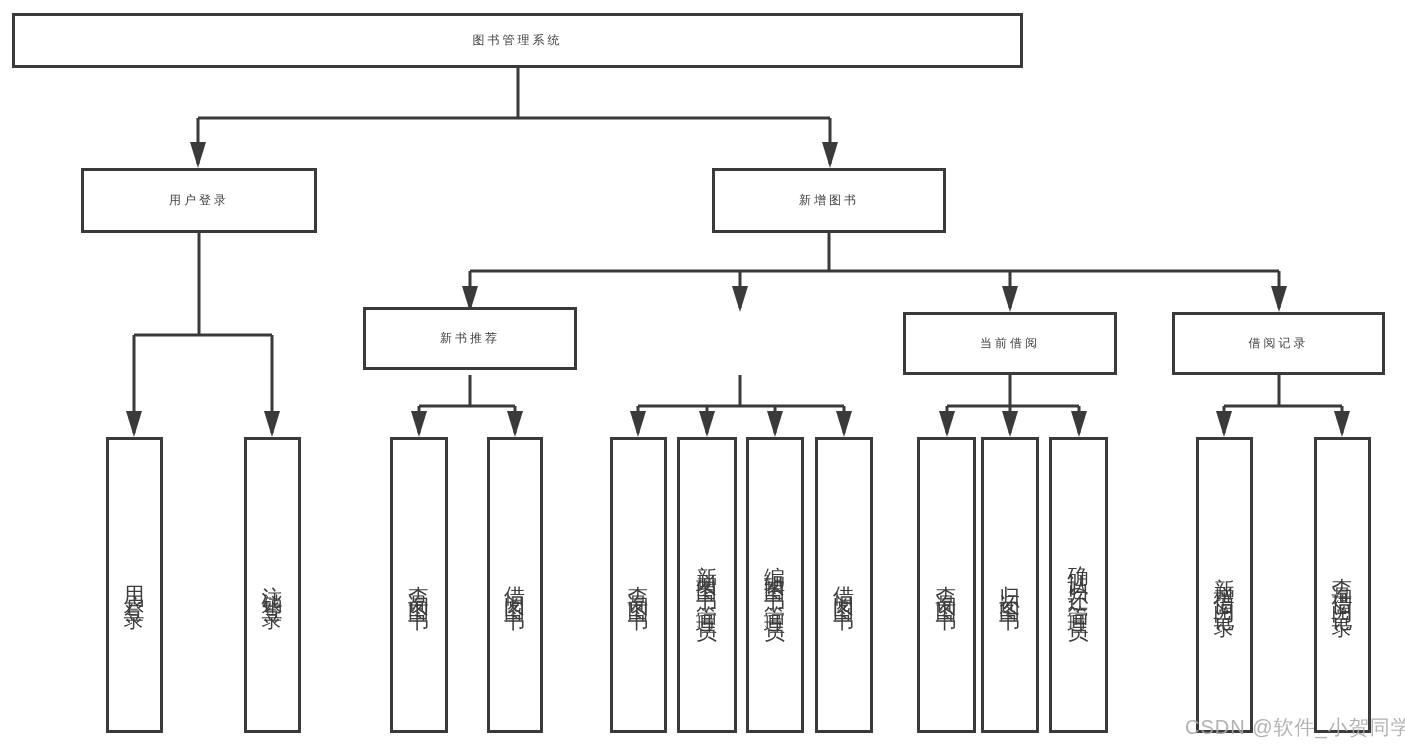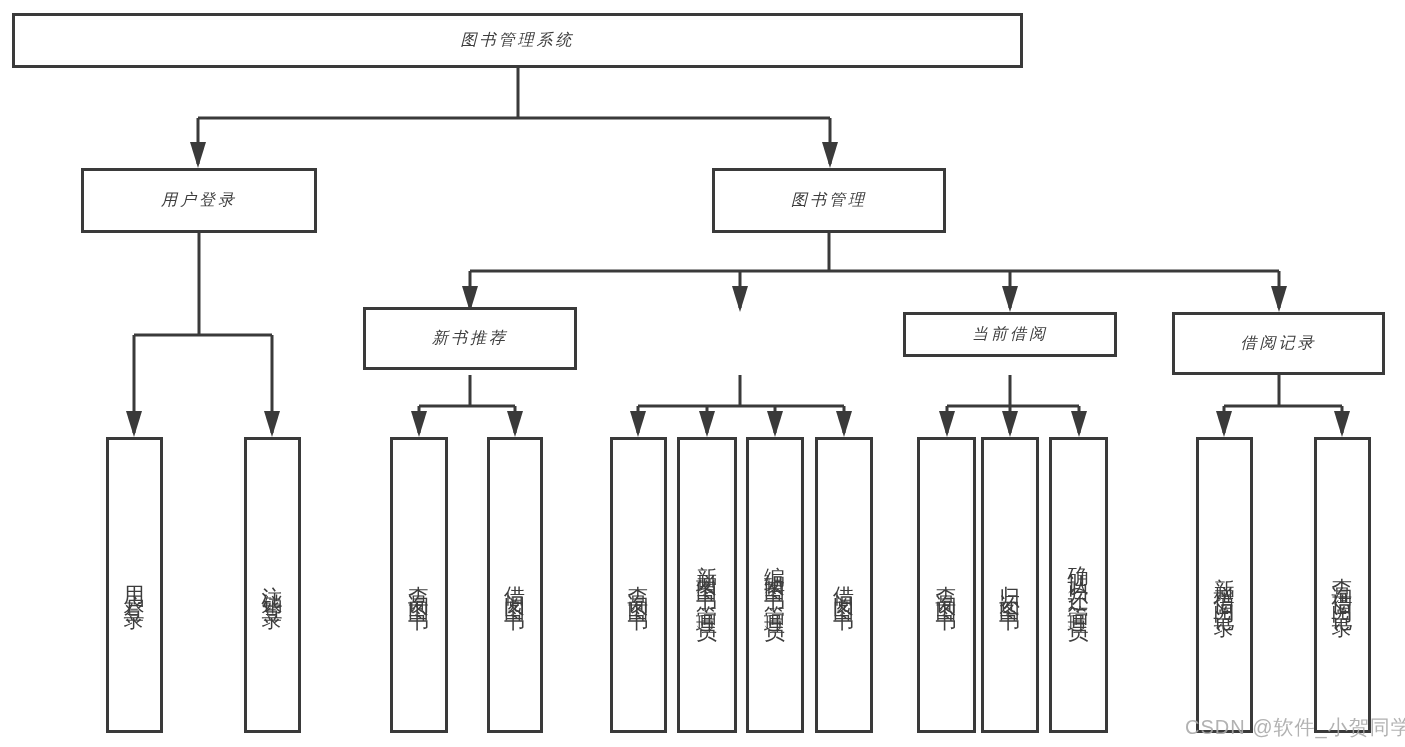--- a/index.html
+++ b/index.html
@@ -15,21 +15,21 @@
   }
   .connectors { position: absolute; left: 0; top: 0; z-index: 1; }
   .node {
     position: absolute;
     background: #ffffff;
     border: 3px solid #3a3a3a;
     display: grid;
     place-items: center;
     z-index: 2;
   }
-  .hnode { font-size: 16px; letter-spacing: 3px; white-space: nowrap; font-style: italic; }
+  .hnode { font-size: 12px; letter-spacing: 3px; white-space: nowrap; }
   .vnode { font-size: 21px; }
   .vnode .lbl {
     writing-mode: vertical-rl;
     letter-spacing: 8px;
     line-height: 1;
     white-space: nowrap;
   }
   .watermark {
     position: absolute;
     left: 1185px;
@@ -87,27 +87,27 @@
   </svg>
 
   <div class="node hnode" style="left:12px;top:13px;width:1011px;height:55px">
     <span class="lbl">图书管理系统</span>
   </div>
 
   <div class="node hnode" style="left:81px;top:168px;width:236px;height:65px">
     <span class="lbl">用户登录</span>
   </div>
   <div class="node hnode" style="left:712px;top:168px;width:234px;height:65px">
-    <span class="lbl">图书管理</span>
+    <span class="lbl">新增图书</span>
   </div>
 
   <div class="node hnode" style="left:363px;top:307px;width:214px;height:63px">
     <span class="lbl">新书推荐</span>
   </div>
-  <div class="node hnode" style="left:903px;top:312px;width:214px;height:45px">
+  <div class="node hnode" style="left:903px;top:312px;width:214px;height:63px">
     <span class="lbl">当前借阅</span>
   </div>
   <div class="node hnode" style="left:1172px;top:312px;width:213px;height:63px">
     <span class="lbl">借阅记录</span>
   </div>
 
   <div class="node vnode" style="left:106px;top:437px;width:57px;height:296px">
     <span class="lbl">用户登录</span>
   </div>
   <div class="node vnode" style="left:244px;top:437px;width:57px;height:296px">

